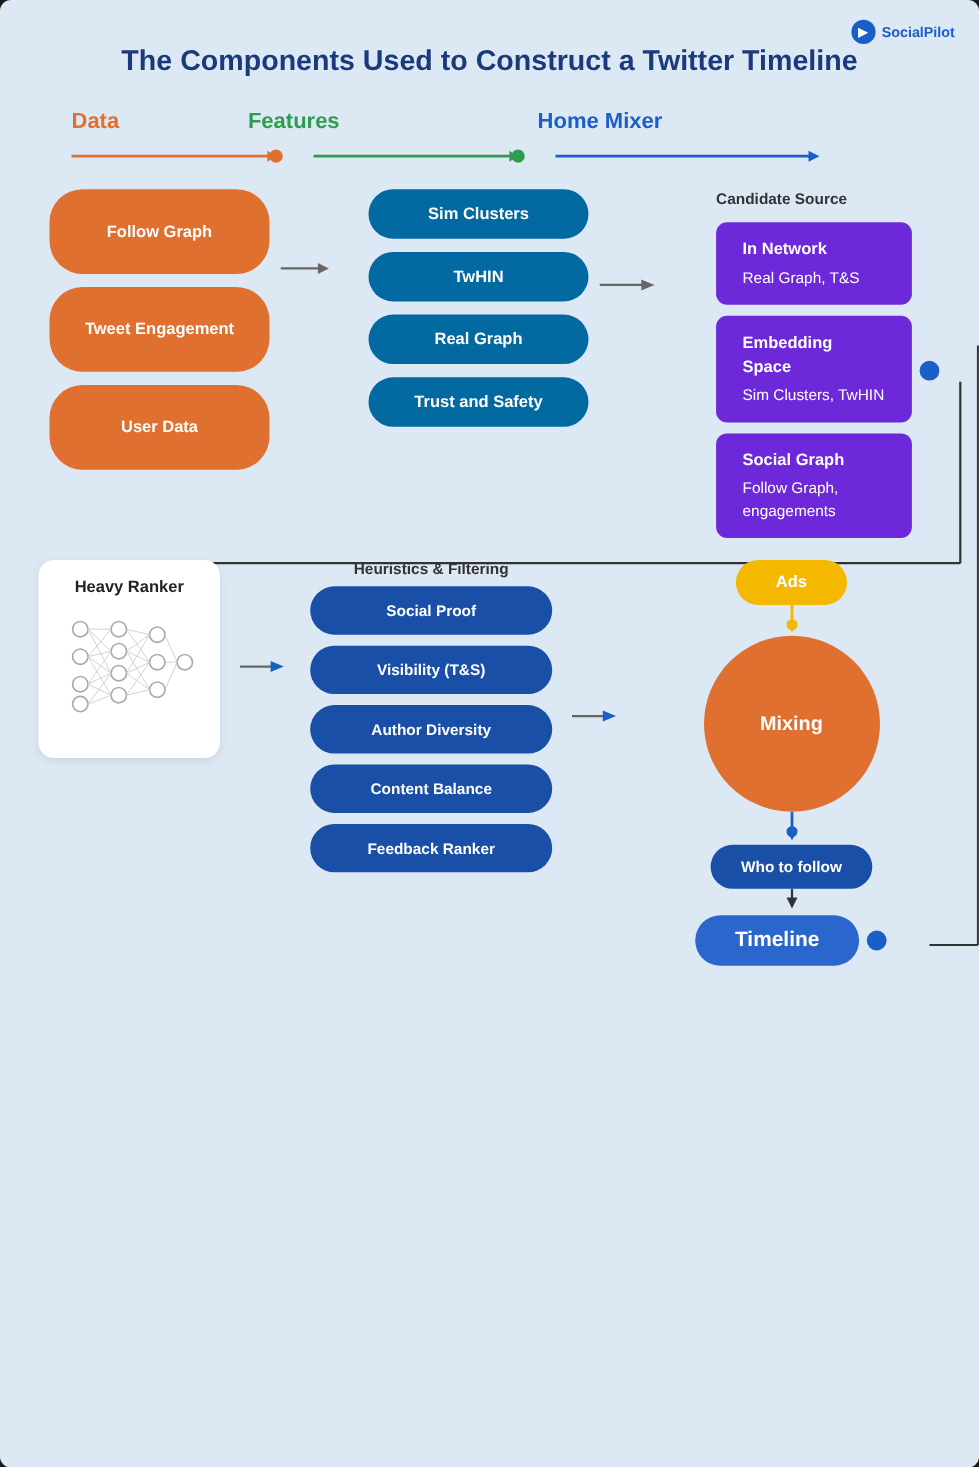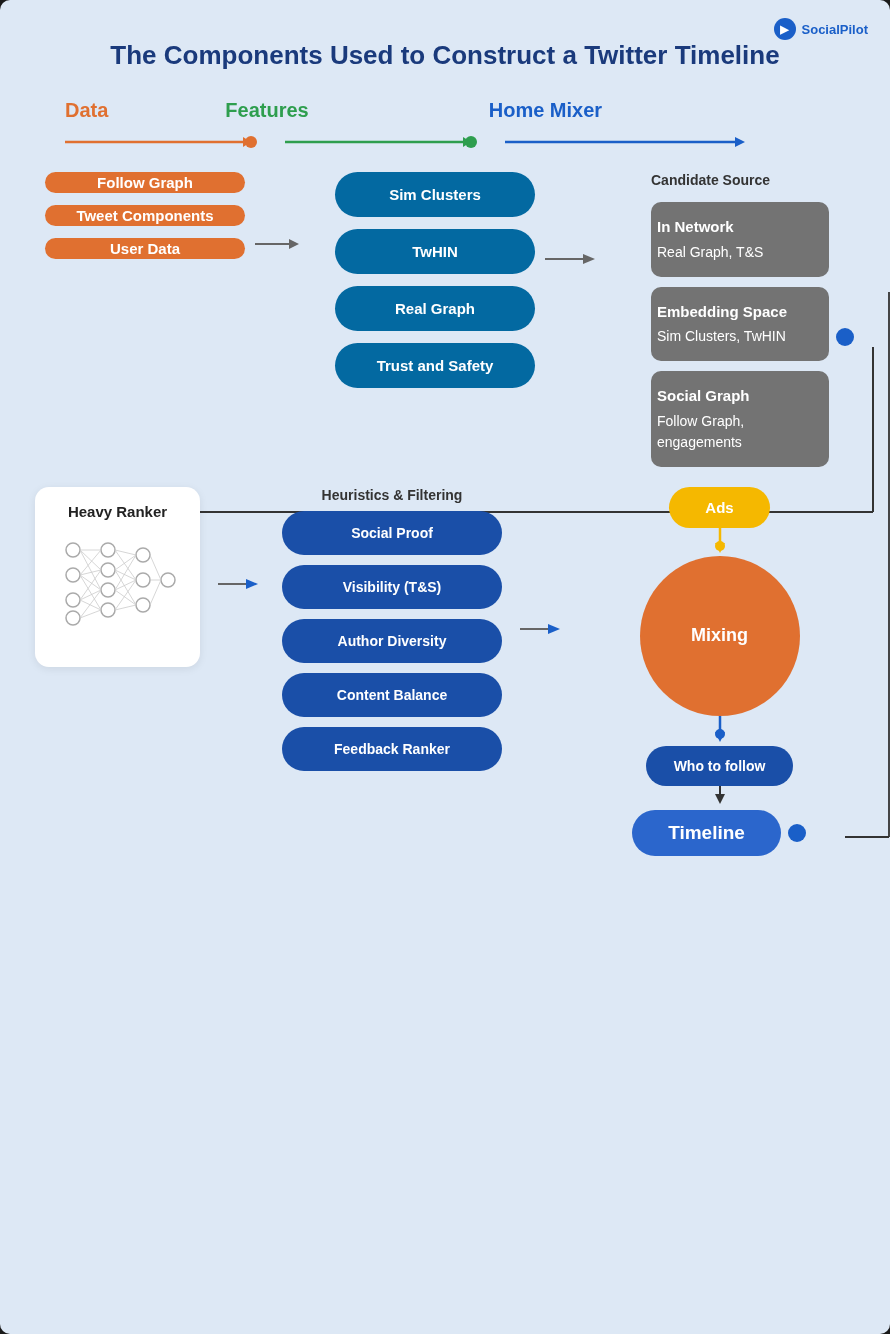--- a/index.html
+++ b/index.html
@@ -70,21 +70,21 @@
       display: flex;
       flex-direction: column;
       gap: 12px;
       width: 200px;
       margin-left: 10px;
     }
     .data-pill {
       background: #e07030;
       color: white;
       border-radius: 30px;
-      padding: 2px 18px;
+      padding: 30px 18px;
       font-size: 15px;
       font-weight: 600;
       text-align: center;
     }
 
     
     .features-col {
       display: flex;
       flex-direction: column;
       gap: 12px;
@@ -109,24 +109,24 @@
       gap: 10px;
       flex: 1;
     }
     .candidate-label {
       font-size: 14px;
       font-weight: 600;
       color: #333;
       margin-bottom: 4px;
     }
     .candidate-box {
-      background: #737373;
+      background: #6d28d9;
       color: white;
       border-radius: 10px;
-      padding: 14px 6px;
+      padding: 14px 24px;
       font-size: 14px;
       line-height: 1.5;
     }
     .candidate-box .box-title {
       font-weight: 700;
       font-size: 15px;
       margin-bottom: 3px;
     }
 
     
@@ -285,21 +285,21 @@
       <polygon points="250,12 240,7 240,17" fill="#1a5fc8"></polygon>
     </svg>
   </div>
 
   <div class="top-wrapper">
 
     <div style="display:flex; align-items:flex-start; gap:0;">
 
       <div class="data-col">
         <div class="data-pill">Follow Graph</div>
-        <div class="data-pill">Tweet Components</div>
+        <div class="data-pill">Tweet Engagement</div>
         <div class="data-pill">User Data</div>
       </div>
 
       <div style="display:flex; align-items:center; margin-top:60px; margin-left:10px;">
         <svg width="50" height="24" viewBox="0 0 50 24">
           <line x1="0" y1="12" x2="38" y2="12" stroke="#666" stroke-width="2"></line>
           <polygon points="44,12 34,7 34,17" fill="#666"></polygon>
         </svg>
       </div>
 

